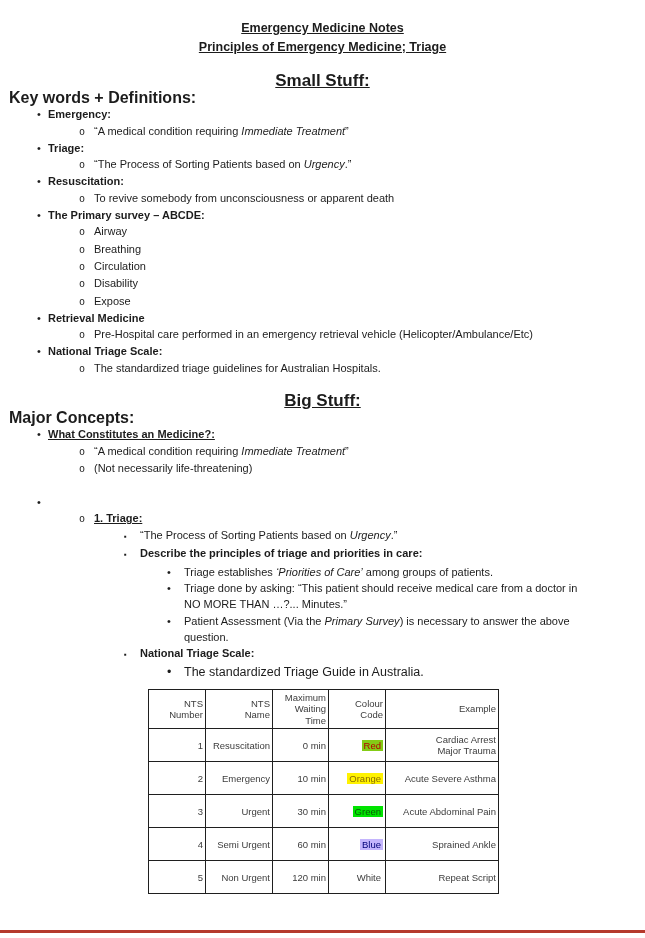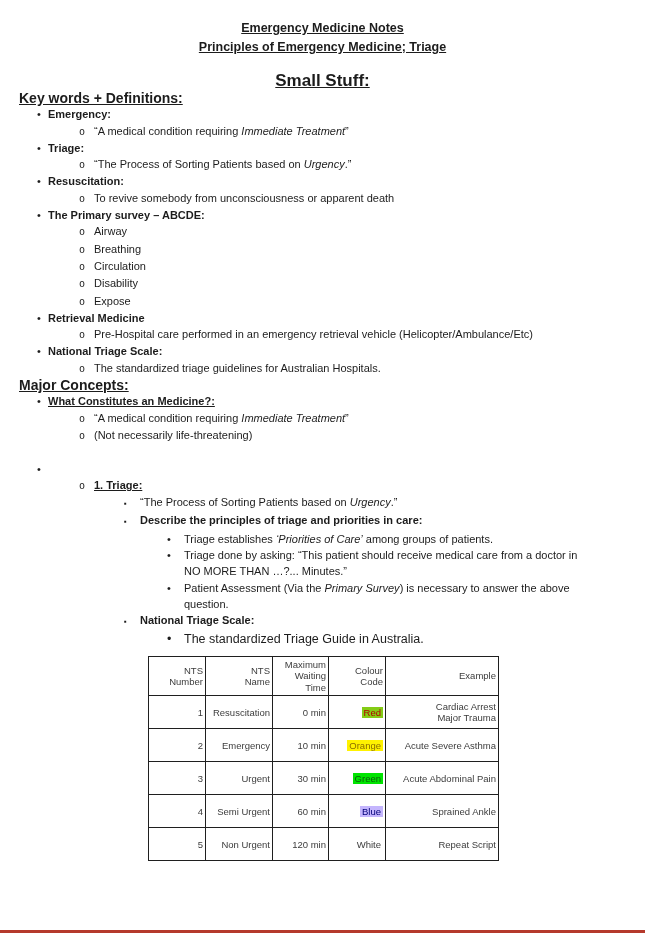--- a/index.html
+++ b/index.html
@@ -4,21 +4,21 @@
 <style>
   html,body { margin:0; padding:0; }
   body {
     width:645px; height:938px; background:#ffffff; position:relative; overflow:hidden;
     font-family:"Liberation Sans", sans-serif; color:#1c1c1c;
   }
   .page { position:absolute; inset:0; }
   .title-wrap { padding-top:19px; }
   .title-line { text-align:center; font-weight:bold; text-decoration:underline; font-size:12.5px; line-height:19px; }
   .center-heading { text-align:center; font-weight:bold; text-decoration:underline; font-size:17px; line-height:17px; margin-top:15px; margin-bottom:1px; }
-  .left-heading { font-weight:bold; text-decoration:underline; font-size:14px; line-height:16.3px; padding-left:19px; }
+  .left-heading { font-weight:bold; font-size:16px; line-height:16.3px; padding-left:9px; }
   .bullet-line { display:flex; align-items:baseline; line-height:16.3px; font-size:11px; }
   .lvl1 { padding-left:37px; }  .lvl1 .glyph { width:11px; flex:none; }
   .lvl2 { padding-left:79px; }  .lvl2 .glyph { width:15px; flex:none; font-family:"DejaVu Sans Mono", monospace; font-size:10px; }
   .lvl3 { padding-left:124px; } .lvl3 .glyph { width:16px; flex:none; font-size:8px; }
   .lvl4 { padding-left:167px; } .lvl4 .glyph { width:17px; flex:none; }
   .bullet-line.b .btext { font-weight:bold; }
   .bullet-line.u .btext { text-decoration:underline; }
   .bullet-line.lg { font-size:12.5px; }
   .btext { white-space:pre-wrap; max-width:440px; }
   .i { font-style:italic; }
@@ -102,20 +102,21 @@
         <span class="btext"><span>Pre-Hospital care performed in an emergency retrieval vehicle (Helicopter/Ambulance/Etc)</span></span>
       </div>
       <div class="bullet-line lvl1 b">
         <span class="glyph">•</span>
         <span class="btext"><span>National Triage Scale:</span></span>
       </div>
       <div class="bullet-line lvl2">
         <span class="glyph">o</span>
         <span class="btext"><span>The standardized triage guidelines for Australian Hospitals.</span></span>
       </div>
+      <div class="center-heading">Big Stuff:</div>
       <div class="left-heading">Major Concepts:</div>
       <div class="bullet-line lvl1 b u">
         <span class="glyph">•</span>
         <span class="btext"><span>What Constitutes an Medicine?:</span></span>
       </div>
       <div class="bullet-line lvl2">
         <span class="glyph">o</span>
         <span class="btext"><span>“A medical condition requiring </span><span class="i">Immediate Treatment</span><span>”</span></span>
       </div>
       <div class="bullet-line lvl2">

